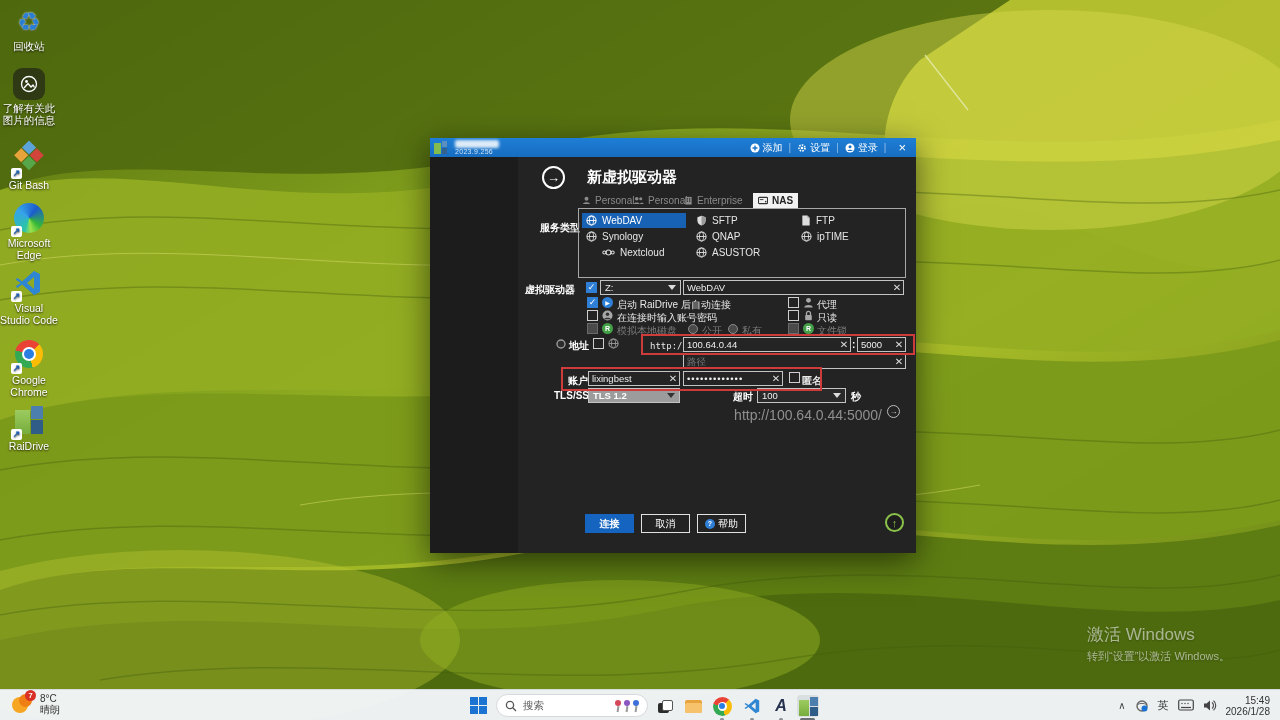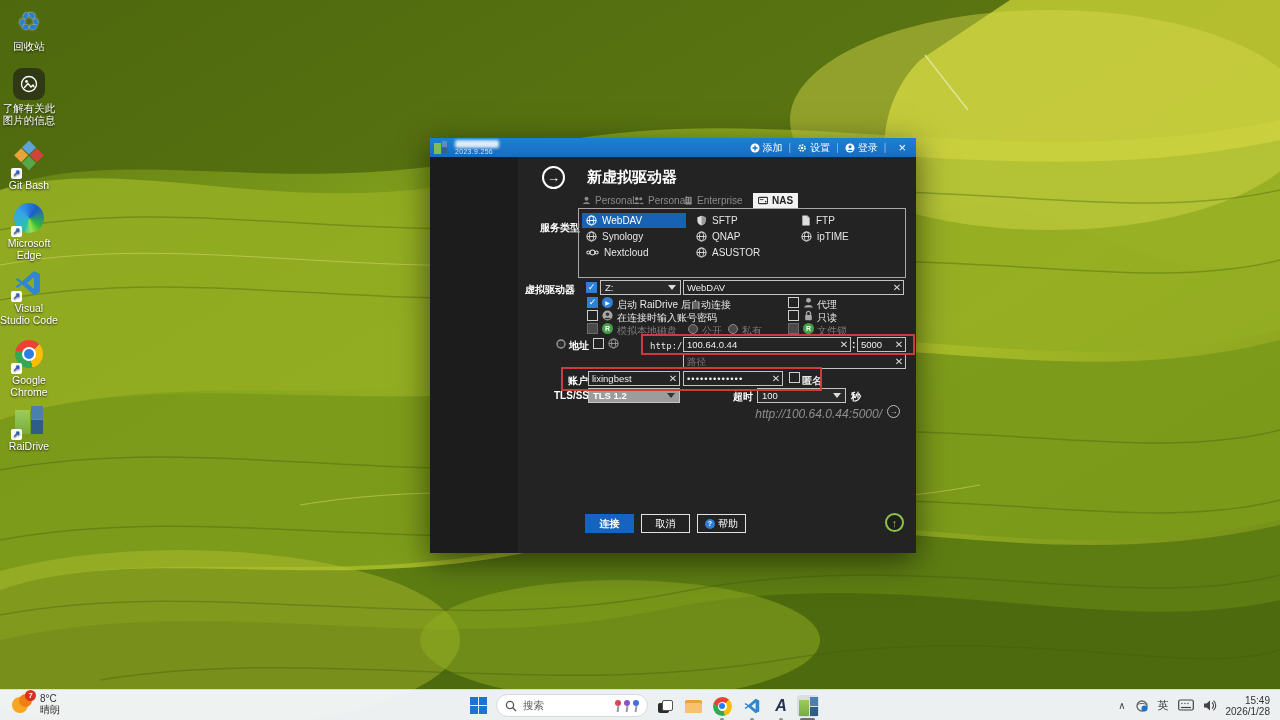--- a/index.html
+++ b/index.html
@@ -99,21 +99,21 @@
   .dropdown { position:absolute; height:15px; border:1px solid #c4c4c4; background:#2a2a2a; color:#eee;
             display:flex; align-items:center; padding:0 4px; font-size:9.5px; cursor:pointer; }
   .dropdown .caret { margin-left:auto; width:0; height:0; border-left:4px solid transparent;
             border-right:4px solid transparent; border-top:5px solid #ddd; }
   .dropdown.gray { background:#9c9c9c; color:#fff; font-weight:bold; }
   .dropdown.gray .caret { border-top-color:#333; }
 
   .redbox { position:absolute; border:2px solid #cd3b3b; pointer-events:none; z-index:5; }
   .scheme { position:absolute; color:#e6e6e6; font-family:"DejaVu Sans Mono",monospace; font-size:9px; }
 
-  .preview { position:absolute; color:#8f8f8f; font-size:12px;font-style:italic; }
+  .preview { position:absolute; color:#8f8f8f; font-size:14px; }
   .preview-go { position:absolute; width:13px; height:13px; border:1px solid #bdbdbd; border-radius:50%;
             color:#cfcfcf; font-size:8px; display:flex; align-items:center; justify-content:center; cursor:pointer; }
 
   .btn { position:absolute; top:376px; width:49px; height:19px; display:flex; align-items:center;
          justify-content:center; gap:3px; font-size:10px; color:#fff; cursor:pointer;
          background:transparent; border:1px solid #e2e2e2; }
   .btn.primary { background:#1565c0; border-color:#1565c0; font-weight:bold; }
   .qmark { width:10px; height:10px; border-radius:50%; background:#2f7fd6; color:#fff; font-size:7px;
            display:flex; align-items:center; justify-content:center; font-weight:bold; }
   .go-green { position:absolute; left:455px; top:375px; width:19px; height:19px; border:2px solid #8bc34a;
@@ -259,20 +259,24 @@
         <div class="raidrv">
           <div class="g"></div>
           <div class="b1"></div>
           <div class="b2"></div>
         </div>
     <div class="shortcut-arrow">↗</div>
       </div>
   <div>RaiDrive</div>
 </div>
 
+<div class="watermark">
+  <div class="l1">激活 Windows</div>
+  <div class="l2">转到“设置”以激活 Windows。</div>
+</div>
 
 <div class="window">
 
   <div class="titlebar">
     <div class="tb-logo">
           <div class="g"></div>
           <div class="b1"></div>
           <div class="b2"></div>
         </div>
     <div class="tb-name"></div>
@@ -358,21 +362,21 @@
       <span>WebDAV</span>
     </div>
     <div class="svc-item" style="left:3px;top:20px">
       <svg width="11" height="11" viewBox="0 0 12 12">
             <circle cx="6" cy="6" r="5" fill="none" stroke="#ddd" stroke-width="1.1"></circle>
             <ellipse cx="6" cy="6" rx="2.2" ry="5" fill="none" stroke="#ddd" stroke-width="1"></ellipse>
             <line x1="1" y1="6" x2="11" y2="6" stroke="#ddd" stroke-width="1"></line>
           </svg>
       <span>Synology</span>
     </div>
-    <div class="svc-item" style="left:3px;top:36px">
+    <div class="svc-item" style="left:19px;top:36px">
       <svg width="13" height="11" viewBox="0 0 14 12">
             <circle cx="2.5" cy="6" r="1.7" fill="none" stroke="#ddd" stroke-width="1.1"></circle>
             <circle cx="7" cy="6" r="2.6" fill="none" stroke="#ddd" stroke-width="1.1"></circle>
             <circle cx="11.5" cy="6" r="1.7" fill="none" stroke="#ddd" stroke-width="1.1"></circle>
           </svg>
       <span>Nextcloud</span>
     </div>
     <div class="svc-item" style="left:113px;top:4px">
       <svg width="11" height="11" viewBox="0 0 12 12">
             <path d="M6,0.8 L10.5,2.4 V6 C10.5,9 8.6,10.7 6,11.4 C3.4,10.7 1.5,9 1.5,6 V2.4 Z" fill="#ddd"></path>

